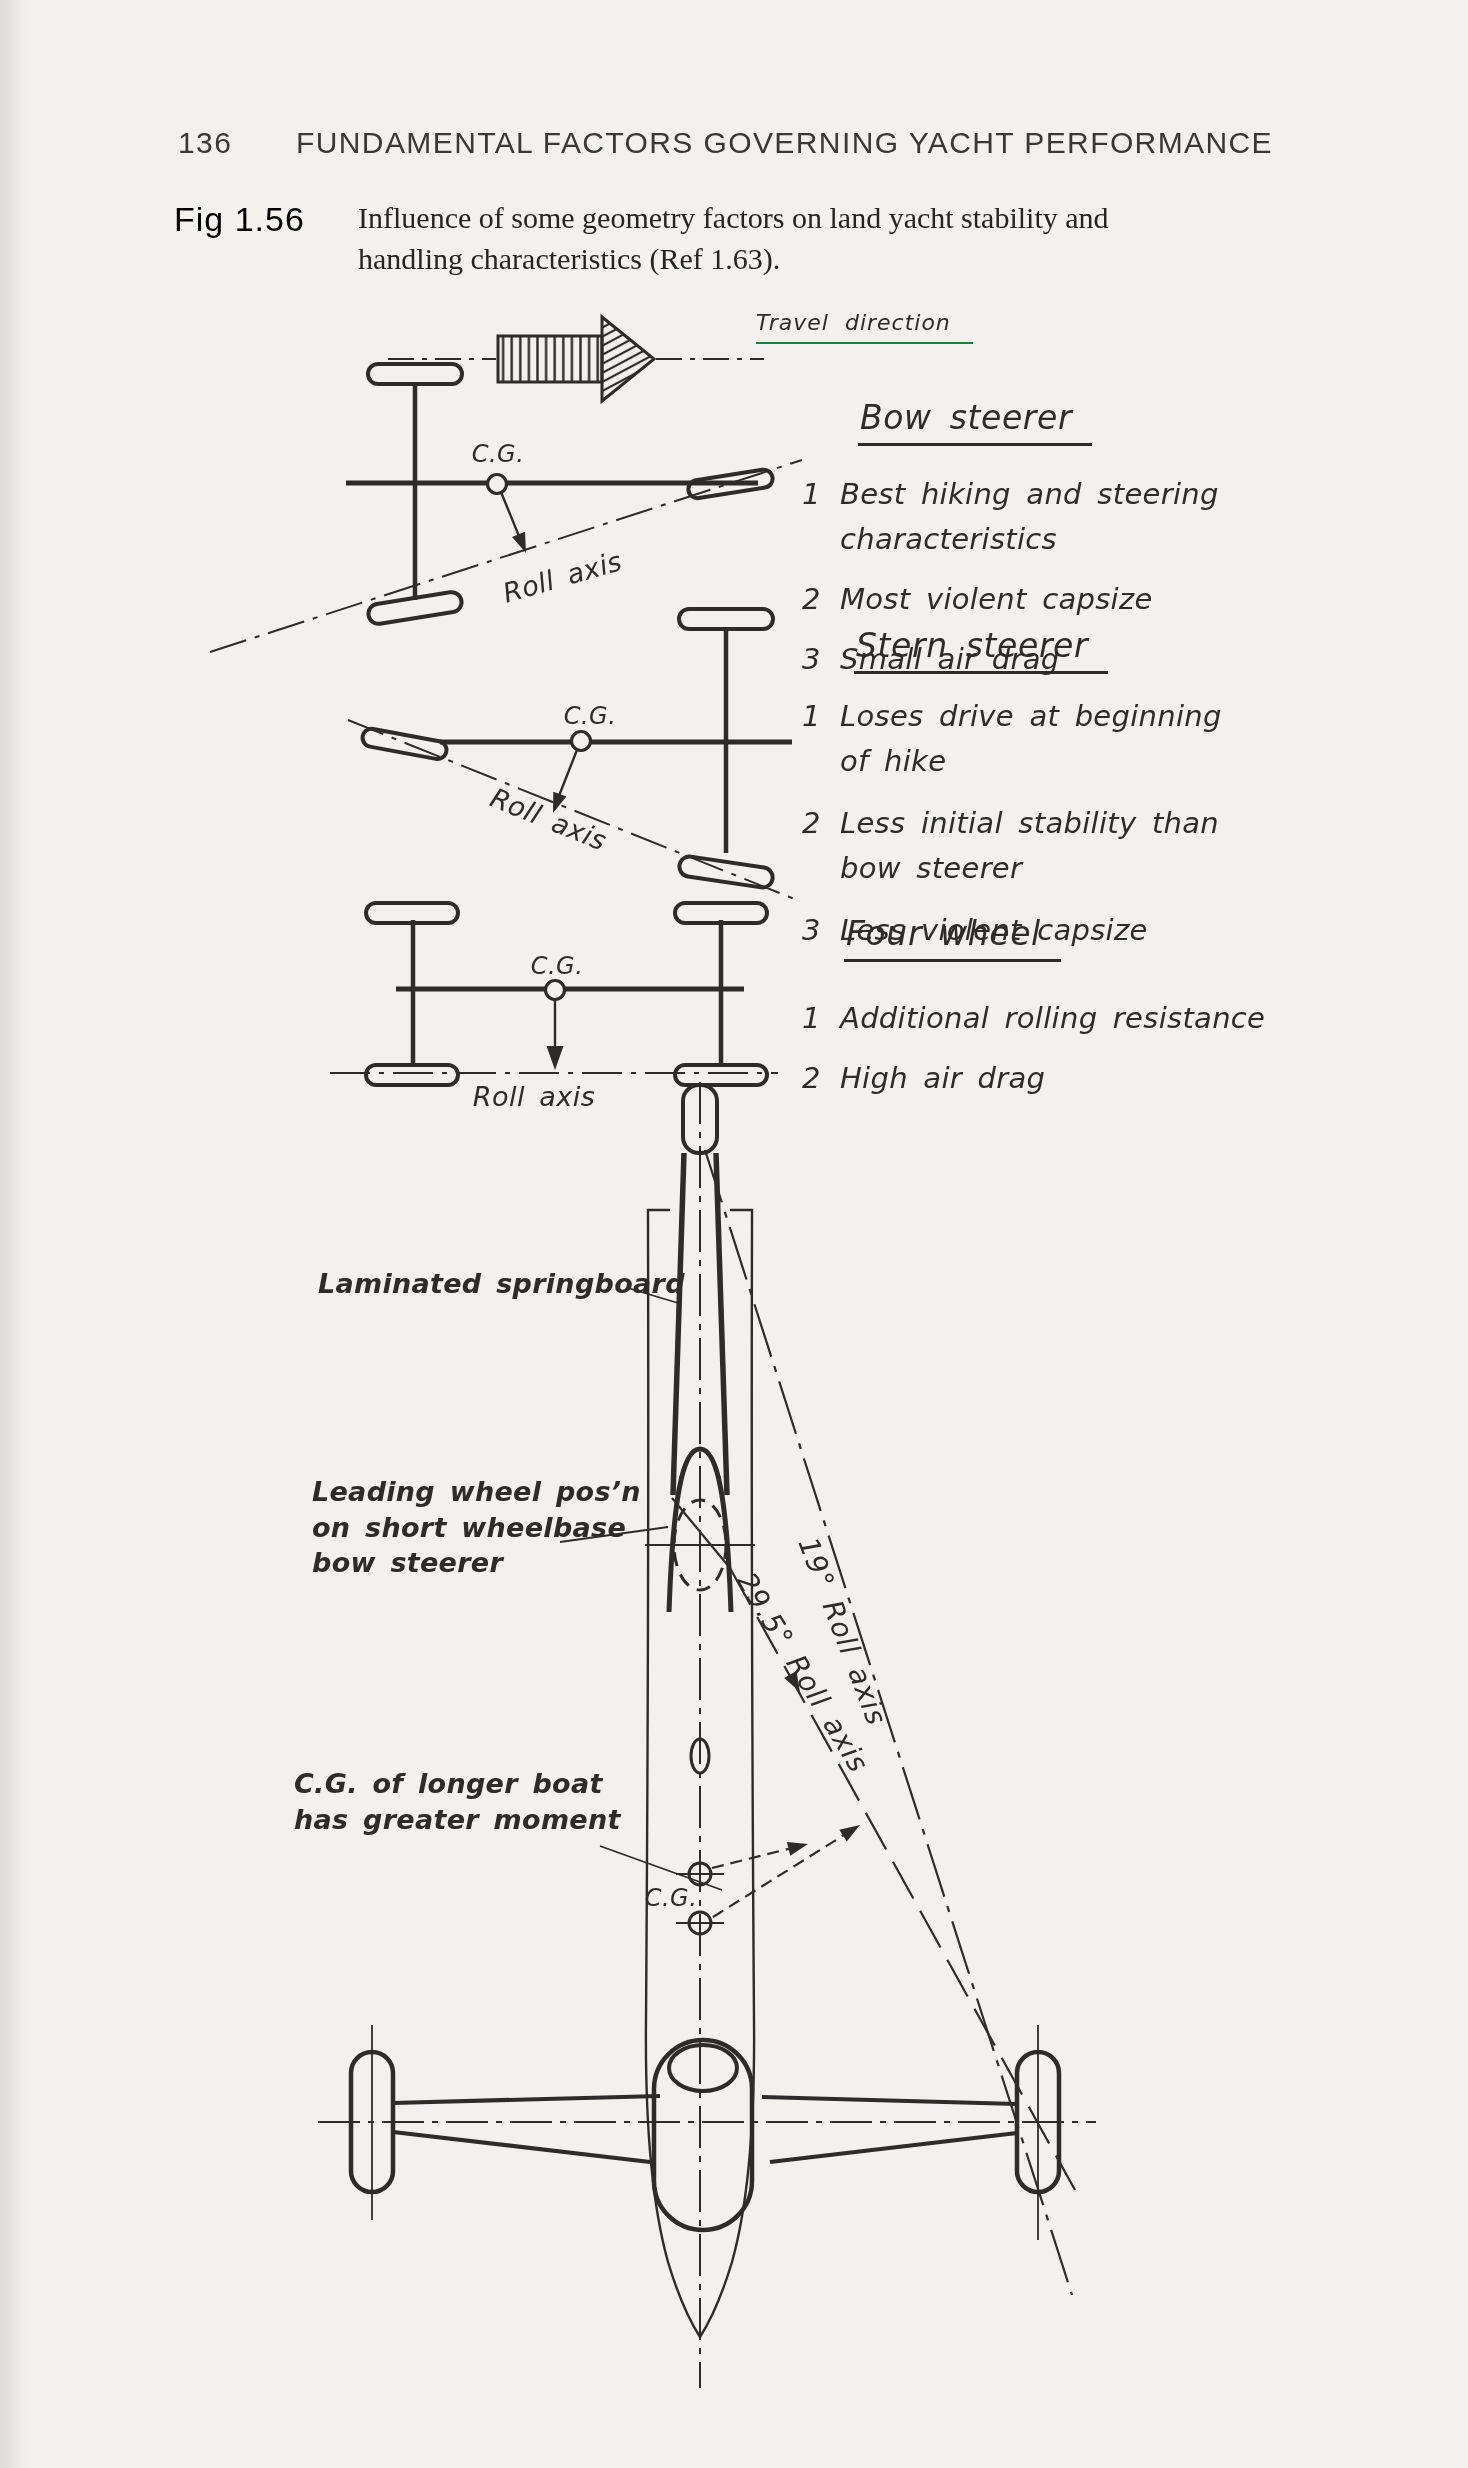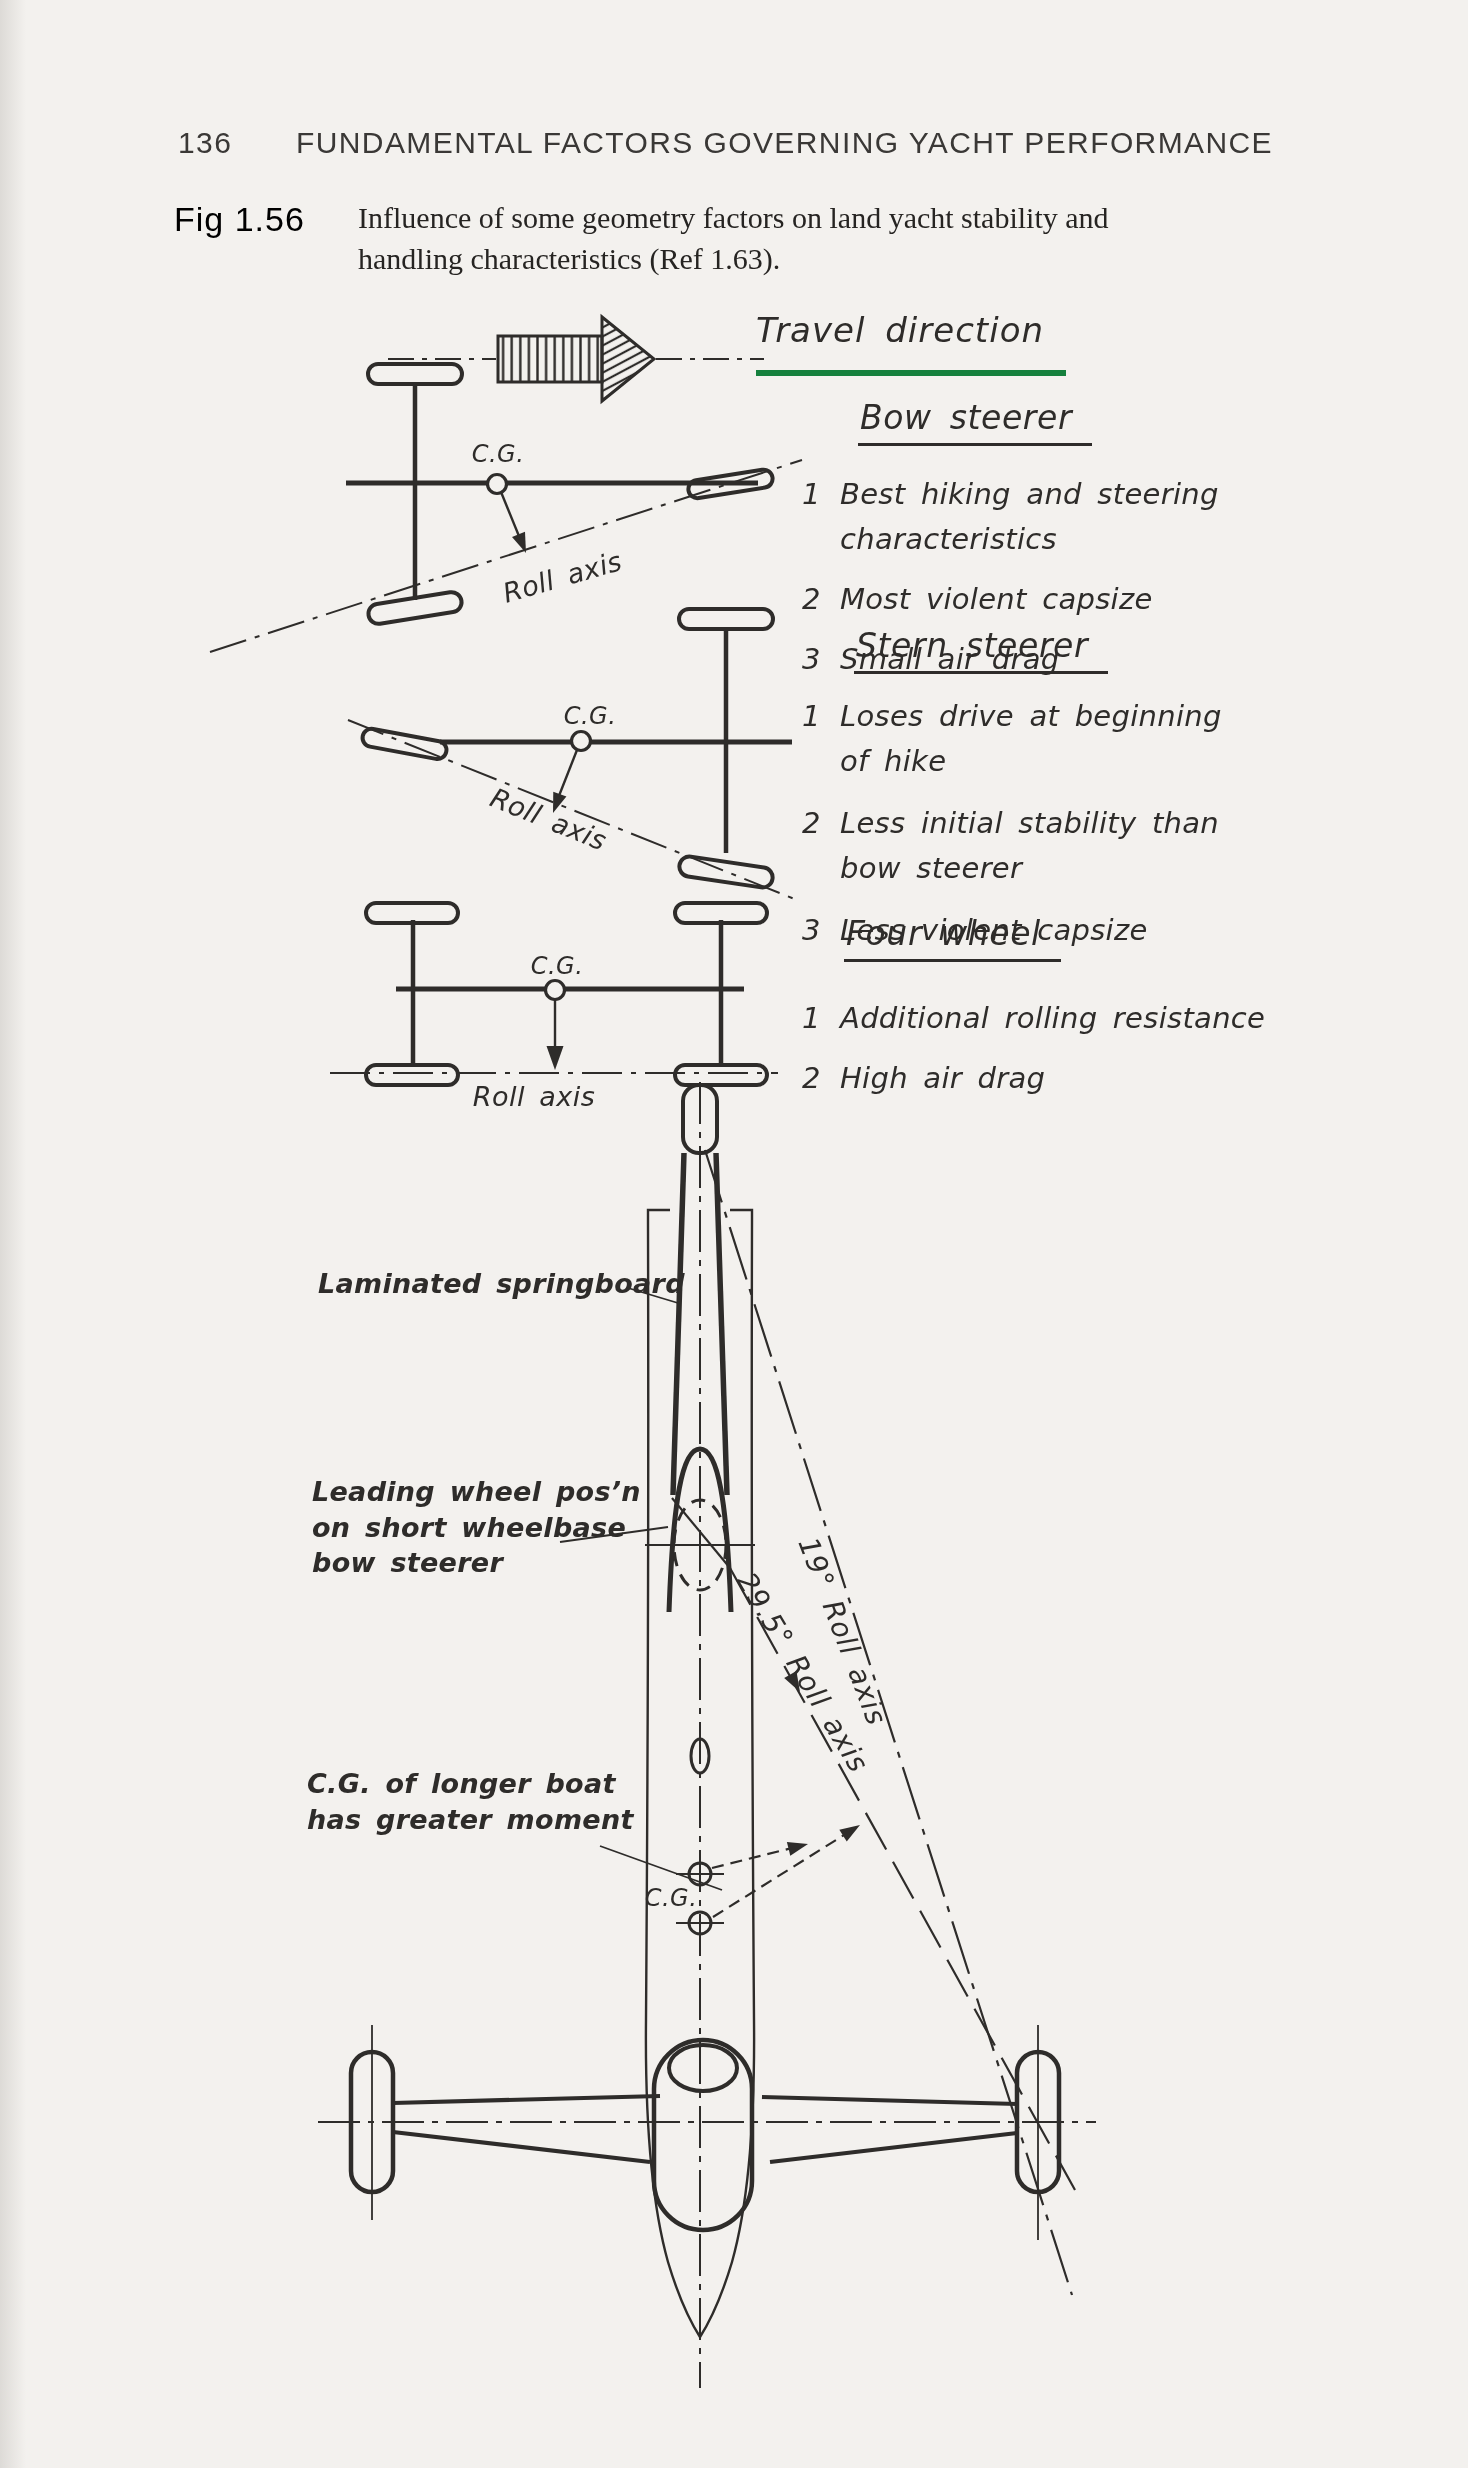--- a/index.html
+++ b/index.html
@@ -20,42 +20,42 @@
   .header{position:absolute;top:126px;left:0;width:100%;
     font-size:30px;letter-spacing:1.4px;color:#3a3836;white-space:nowrap;}
   .header .pagenum{position:absolute;left:178px;top:0;}
   .header .runtitle{position:absolute;left:296px;top:0;}
   .figlabel{position:absolute;left:174px;top:200px;font-size:34px;color:#000000;letter-spacing:1px;}
   .caption{position:absolute;left:330px;top:197px;width:900px;
     font-family:"Liberation Serif",serif;font-size:30px;line-height:1.38;
     color:#262422;white-space:pre-line;margin-left:28px;}
   
   .fig-text{font-family:"DejaVu Sans",sans-serif;font-style:italic;color:#2e2c2a;}
-  .travel{position:absolute;left:756px;top:310px;font-size:34px;
+  .travel{position:absolute;left:756px;top:310px;font-size:22px;
     word-spacing:8px;letter-spacing:1px;
-    border-bottom:6px solid #15803d;padding:0 22px 20px 0;}
+    border-bottom:2px solid #15803d;padding:0 22px 7px 0;}
   .sect-head{position:absolute;font-size:33px;word-spacing:7px;letter-spacing:.6px;
     border-bottom:3px solid #2e2c2a;padding:0 20px 6px 2px;}
   .sh-bow{left:858px;top:398px;}
   .sh-stern{left:854px;top:626px;}
   .sh-four{left:844px;top:914px;}
   .sect-list{position:absolute;width:660px;font-size:29px;line-height:45px;
     word-spacing:6px;letter-spacing:.3px;}
   .sl-bow{left:792px;top:472px;}
   .sl-stern{left:792px;top:694px;}
   .sl-four{left:792px;top:996px;}
   .sect-item{display:grid;grid-template-columns:48px 1fr;margin-bottom:15px;}
   .sl-stern .sect-item{margin-bottom:17px;}
   .sect-item .num{padding-left:10px;}
   .sect-item .txt{white-space:pre-line;}
   .anno{position:absolute;font-size:27px;line-height:1.32;word-spacing:5px;
     letter-spacing:.3px;white-space:pre-line;font-weight:bold;}
   .an-springboard{left:318px;top:1266px;}
   .an-leading{left:312px;top:1474px;}
-  .an-cgmoment{left:307px;top:1766px;}
+  .an-cgmoment{left:294px;top:1766px;}
   svg.drawing{position:absolute;left:0;top:0;}
   svg.drawing text{font-family:"DejaVu Sans",sans-serif;font-style:italic;fill:#2e2c2a;}
   .t-cg{font-size:24px;letter-spacing:.5px;}
   .t-roll{font-size:27px;word-spacing:5px;letter-spacing:.5px;}
   .t-axis{font-size:28px;word-spacing:5px;letter-spacing:1px;}
 </style>
 </head>
 <body>
 
 <div class="page">

